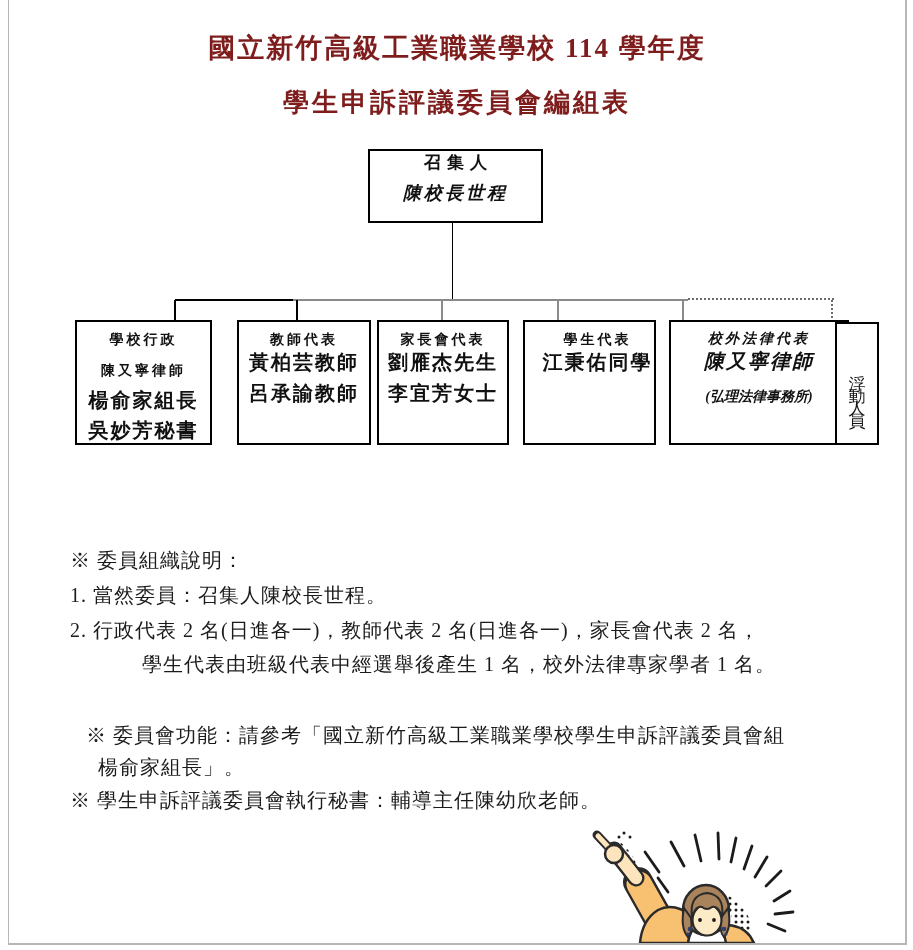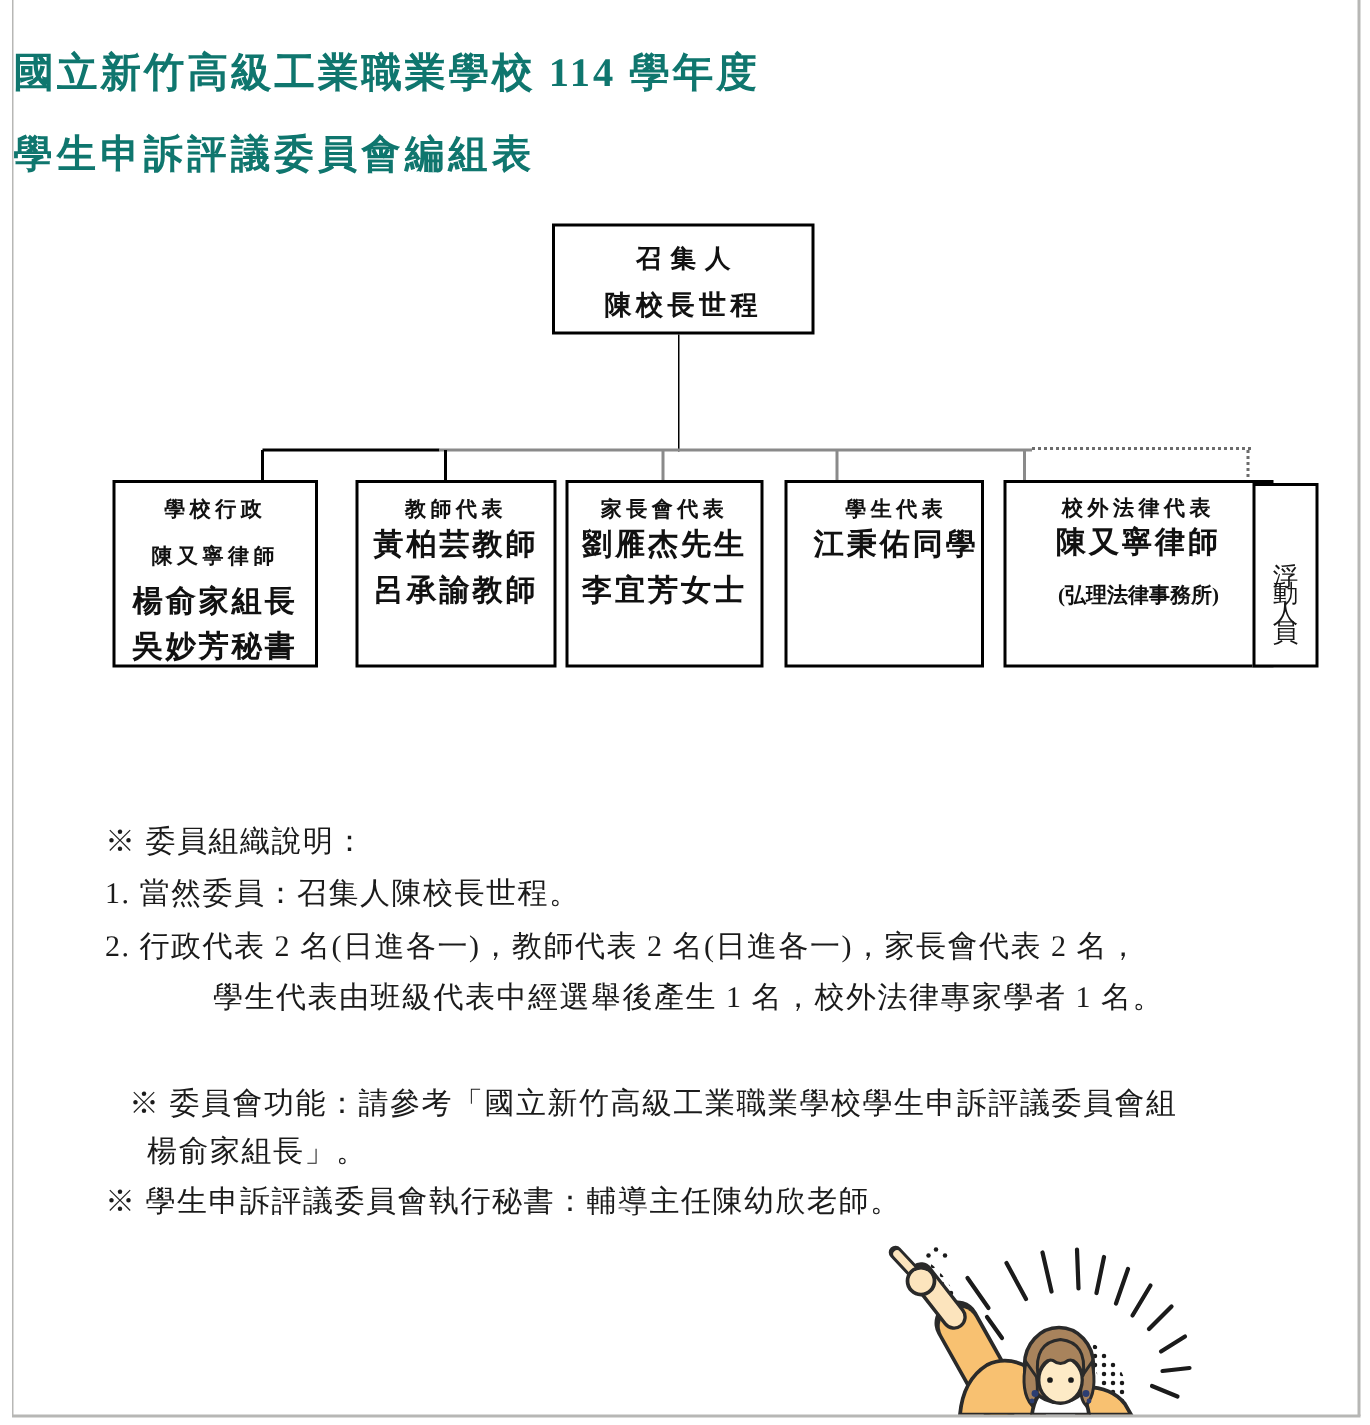--- a/index.html
+++ b/index.html
@@ -13,34 +13,34 @@
   }
   .abs { position: absolute; }
 
   
   .edge { position: absolute; background: #b7b7b5; }
   .edge-left   { left: 8px;  top: 0;     width: 1px;  height: 944px; }
   .edge-right  { left: 905px; top: 0;    width: 2px;  height: 944px; }
   .edge-bottom { left: 8px;  top: 943px; width: 899px; height: 2px; }
 
   
-  .title { left: 9px; width: 896px; text-align: left; font-weight: bold; color: #0f766e; }
+  .title { left: 9px; width: 896px; text-align: center; font-weight: bold; color: #7f1d1d; }
   .title1 { top: 30px;  font-size: 27px; letter-spacing: 2px; }
   .title2 { top: 85px;  font-size: 26px; letter-spacing: 3px; }
 
   
   .obox {
     position: absolute;
     border: 2px solid #000;
     background: #fff;
     text-align: center;
   }
-  .root-box { left: 368px; top: 149px; width: 175px; height: 74px; padding-top: 10px; }
+  .root-box { left: 368px; top: 149px; width: 175px; height: 74px; }
   .root-role { font-size: 17px; font-weight: bold; letter-spacing: 6px; text-indent: 6px; }
-  .root-name { font-size: 18px; font-weight: bold; letter-spacing: 3px; margin-top: 7px; }
+  .root-name { font-size: 18px; font-weight: bold; letter-spacing: 3px; margin-top: 7px; font-style: italic; }
 
   .gbox { top: 320px; height: 125px; }
   .bh    { font-size: 14px; font-weight: bold; letter-spacing: 3px; }
   .bn    { font-size: 20px; font-weight: bold; letter-spacing: 2px; }
   .bnote { font-size: 14px; font-weight: bold; letter-spacing: 0px; }
 
   .box1 { left: 75px;  width: 137px; padding-top: 9px; }
   .box1 .bh + .bh { margin-top: 13px; }
   .box1 .bn:nth-of-type(3) { margin-top: 7px; }
   .box1 .bn + .bn { margin-top: 3px; }
@@ -49,21 +49,21 @@
   .box2 .bn:first-of-type { margin-top: 36px; }
   .box2 .bn + .bn { margin-top: 4px; }
 
   .box3 { left: 377px; width: 132px; padding-top: 9px; }
   .box3 .bn:first-of-type { margin-top: 32px; }
   .box3 .bn + .bn { margin-top: 4px; }
 
   .box4 { left: 523px; width: 133px; padding-top: 9px; padding-left: 16px; }
   .box4 .bn:first-of-type { margin-top: 52px; }
 
-  .box5 { left: 669px; width: 180px; padding-top: 8px; }
+  .box5 { left: 669px; width: 180px; padding-top: 8px; font-style: italic; }
   .box5 .bn:first-of-type { margin-top: 11px; }
   .box5 .bnote { margin-top: 13px; }
 
   .float-box {
     left: 835px; top: 322px; width: 44px; height: 123px;
     display: flex; align-items: center; justify-content: center;
     padding-top: 6px;
   }
   .float-label {
     writing-mode: vertical-rl;

